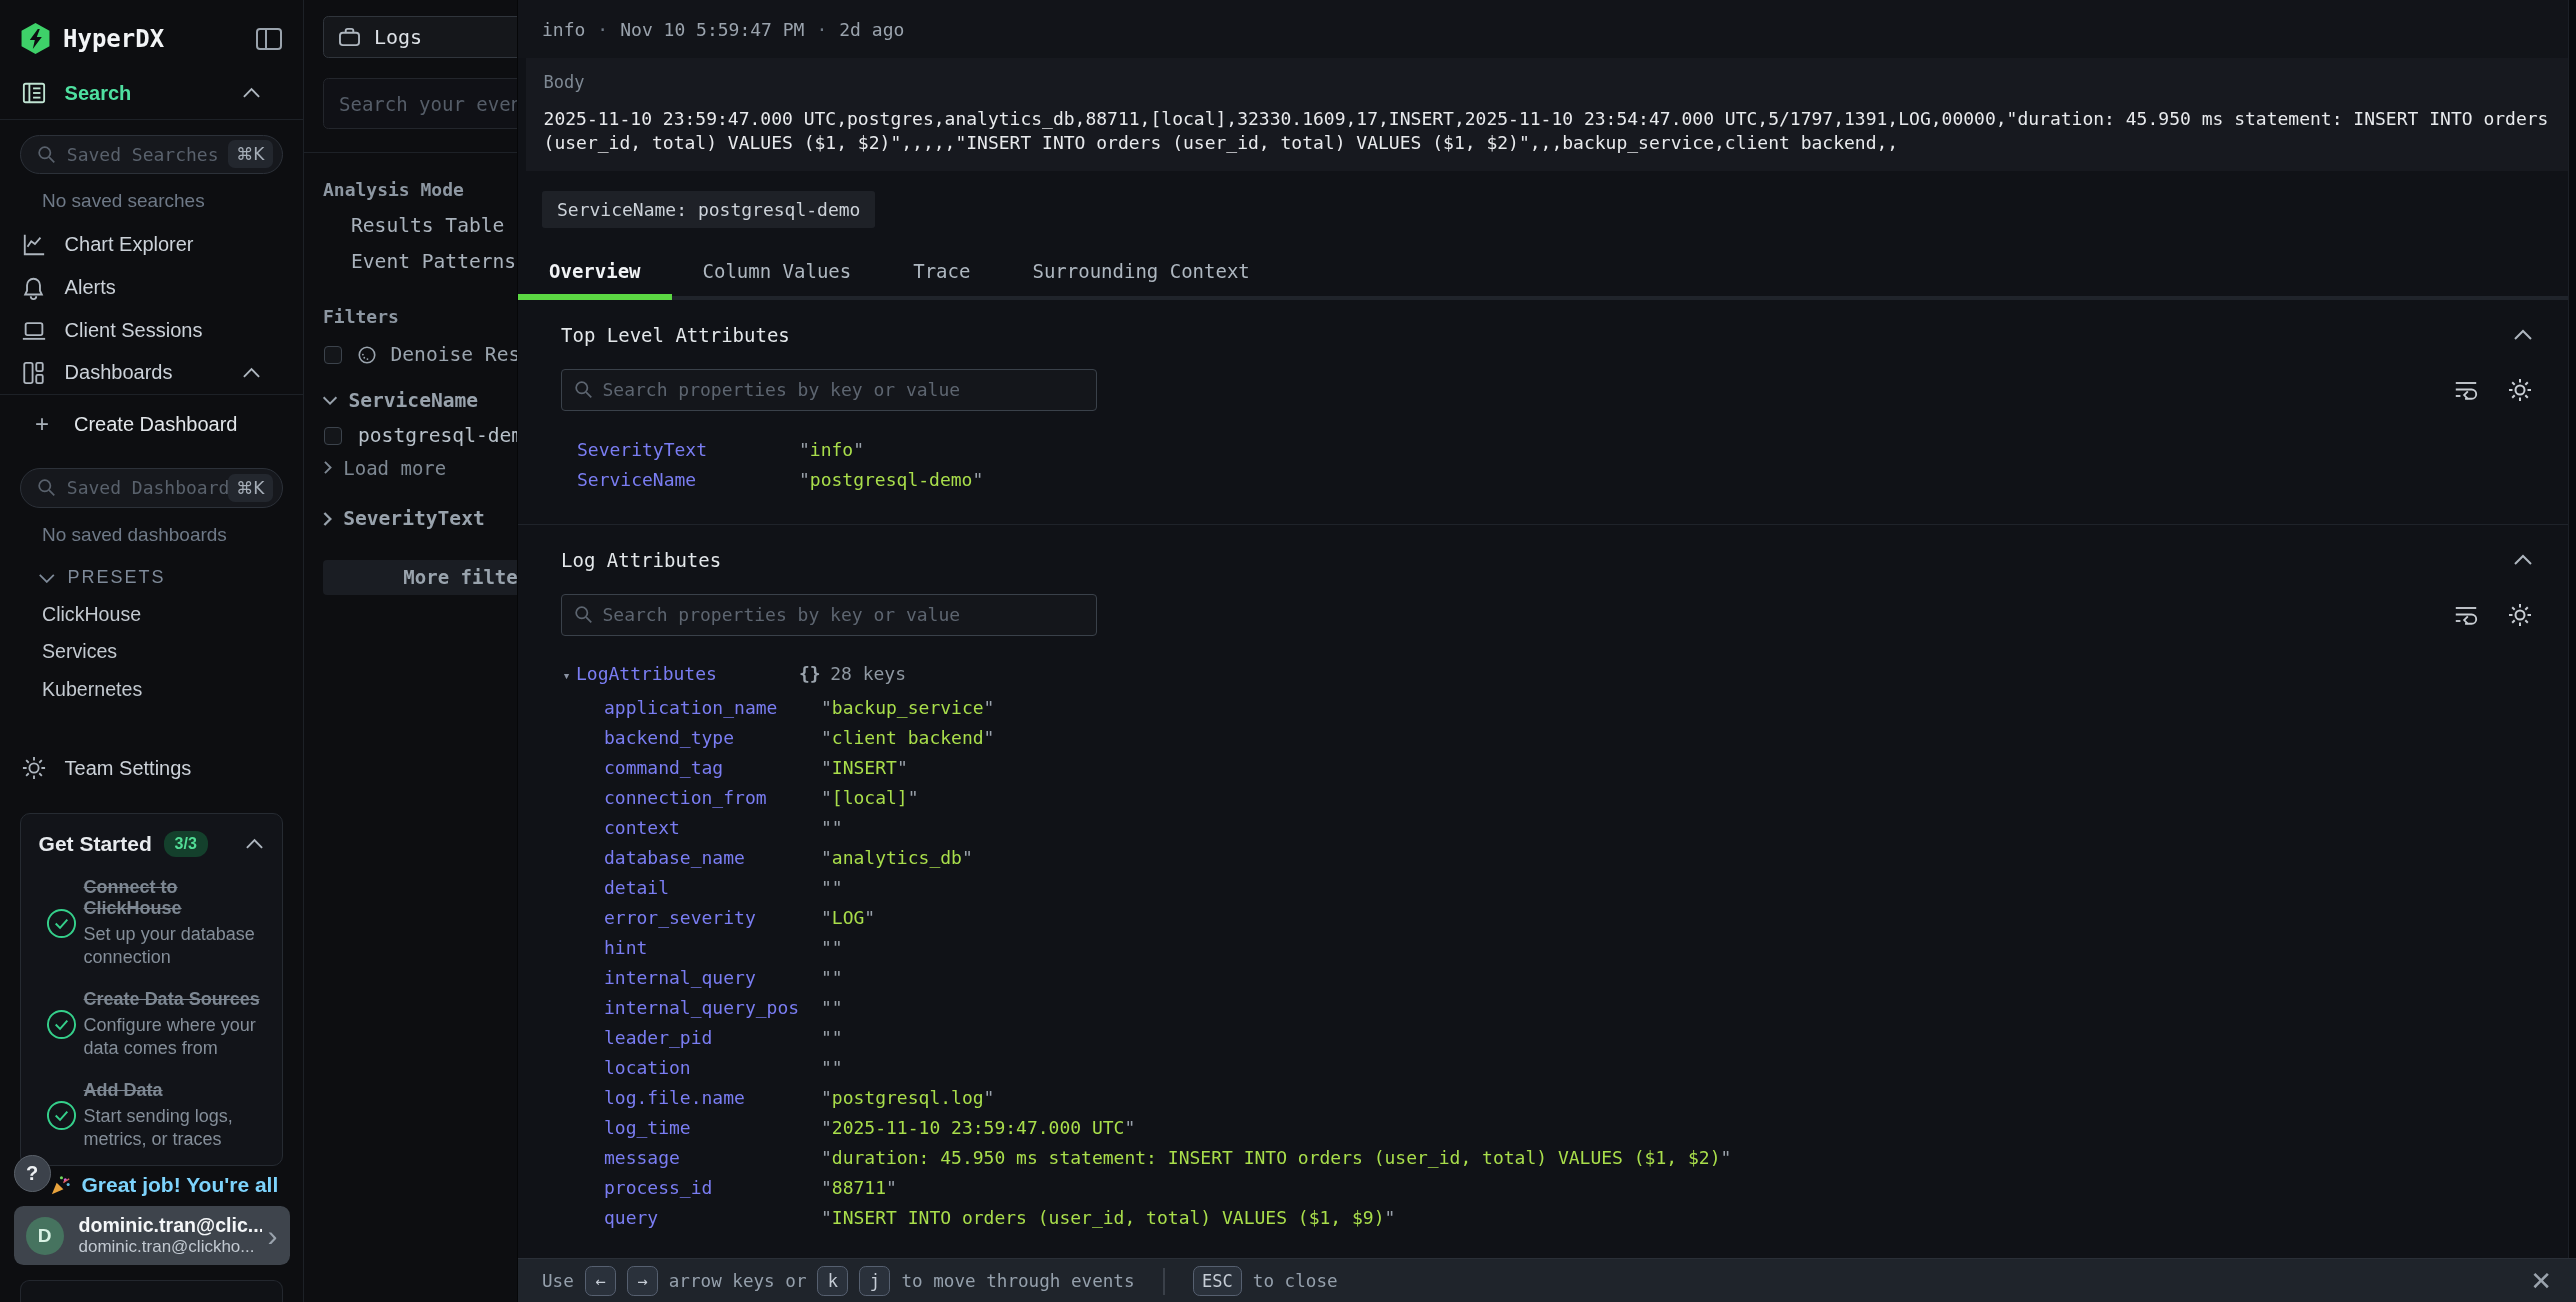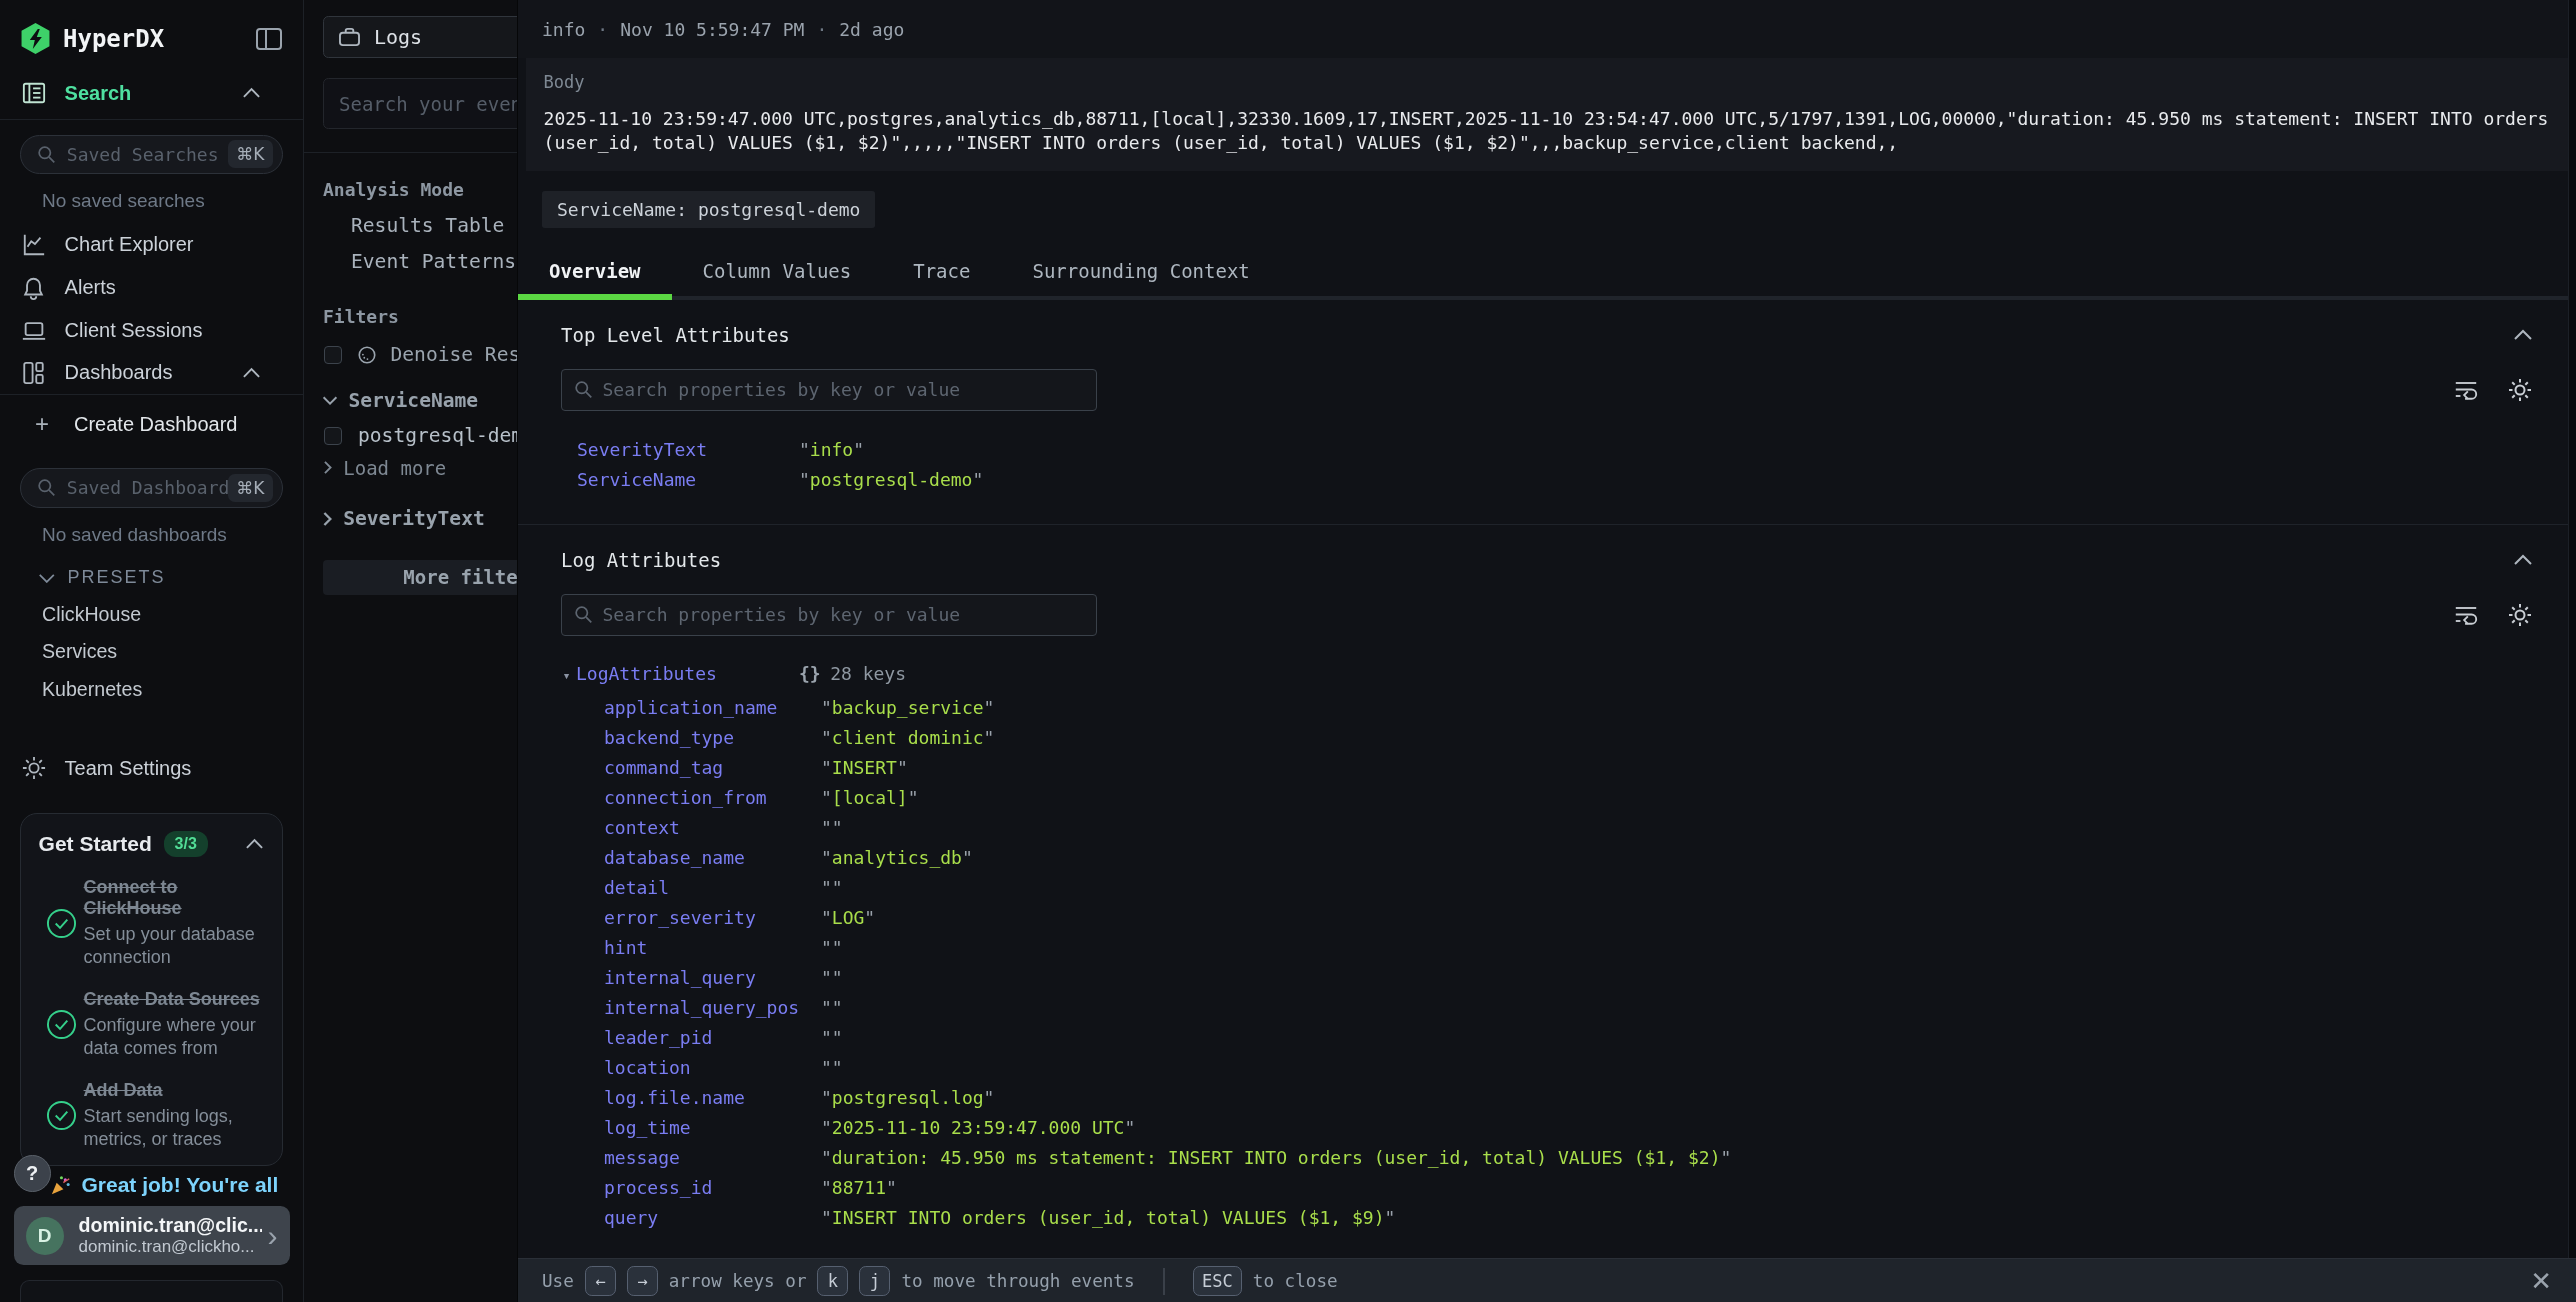--- a/index.html
+++ b/index.html
@@ -23,21 +23,21 @@
   .pill .ph{font-family:"DejaVu Sans Mono",monospace;font-size:18px;color:#59616c;flex:1;margin-left:10.8px;white-space:nowrap;overflow:hidden}
   .kbd-badge{font-family:"DejaVu Sans",sans-serif;font-size:17px;color:#a6aeb8;background:#23272e;border-radius:6.8px;padding:4px 8px}
   .muted-line{font-size:19px;color:#6e7987;padding:9.5px 20px 10.8px 42px}
   .create-row{display:flex;align-items:center;font-size:20px;color:#e2e6ea;padding:15px 20px}
   .create-row .plus{font-size:24px;color:#aab2bb;width:27px;margin-left:15px;margin-right:12px}
   .presets-row{display:flex;align-items:center;padding:10.8px 20px 6.8px 38px;color:#7e8a99;font-size:18px;letter-spacing:2px}
   .presets-row .icon{margin-right:12px}
   .preset-item{font-size:19.6px;color:#c3c9d0;padding:7.4px 20px 7.4px 42px;cursor:pointer}
   .team-row{margin-top:38px}
   
-  .gs-card{margin:23px 20px 0 20px;border:1.4px solid #262b32;border-radius:17px;background:#121419;padding:17.6px 17.6px 13.5px 17.6px}
+  .gs-card{margin:23px 20px 0 20px;border:1.4px solid #262b32;border-radius:10px;background:#121419;padding:17.6px 17.6px 13.5px 17.6px}
   .gs-head{display:flex;align-items:center}
   .gs-title{font-size:21px;font-weight:bold;color:#e8ebee}
   .gs-badge{margin-left:12px;background:#14402c;color:#52dd96;font-size:16px;font-weight:bold;border-radius:12px;padding:4px 10.8px}
   .gs-item{display:flex;align-items:center;margin-top:20px}
   .gs-check{width:45px;flex:none}
   .gs-text{flex:1;min-width:0}
   .gs-item-title{font-size:18px;font-weight:bold;color:#7d8792;text-decoration:line-through}
   .gs-item-desc{font-size:18px;color:#848e99;margin-top:4px;line-height:23px}
   .sb-bottom{margin-top:auto;position:relative;padding-bottom:0}
   .celebrate-row{display:flex;align-items:flex-end;padding:6.8px 20px 9.5px 49px;font-size:21px;font-weight:bold;color:#7dd3fc;white-space:nowrap;overflow:hidden}
@@ -523,21 +523,21 @@
             <span class="rkey">LogAttributes</span>
             <span class="rmeta"><span class="braces">{}</span><span>28 keys</span></span>
           </div>
 
           <div class="attr-row child">
               <span class="akey">application_name</span>
               <span class="aval"><span class="vg">backup_service</span></span>
             </div>
           <div class="attr-row child">
               <span class="akey">backend_type</span>
-              <span class="aval"><span class="vg">client dominic</span></span>
+              <span class="aval"><span class="vg">client backend</span></span>
             </div>
           <div class="attr-row child">
               <span class="akey">command_tag</span>
               <span class="aval"><span class="vg">INSERT</span></span>
             </div>
           <div class="attr-row child">
               <span class="akey">connection_from</span>
               <span class="aval"><span class="vg">[local]</span></span>
             </div>
           <div class="attr-row child">

